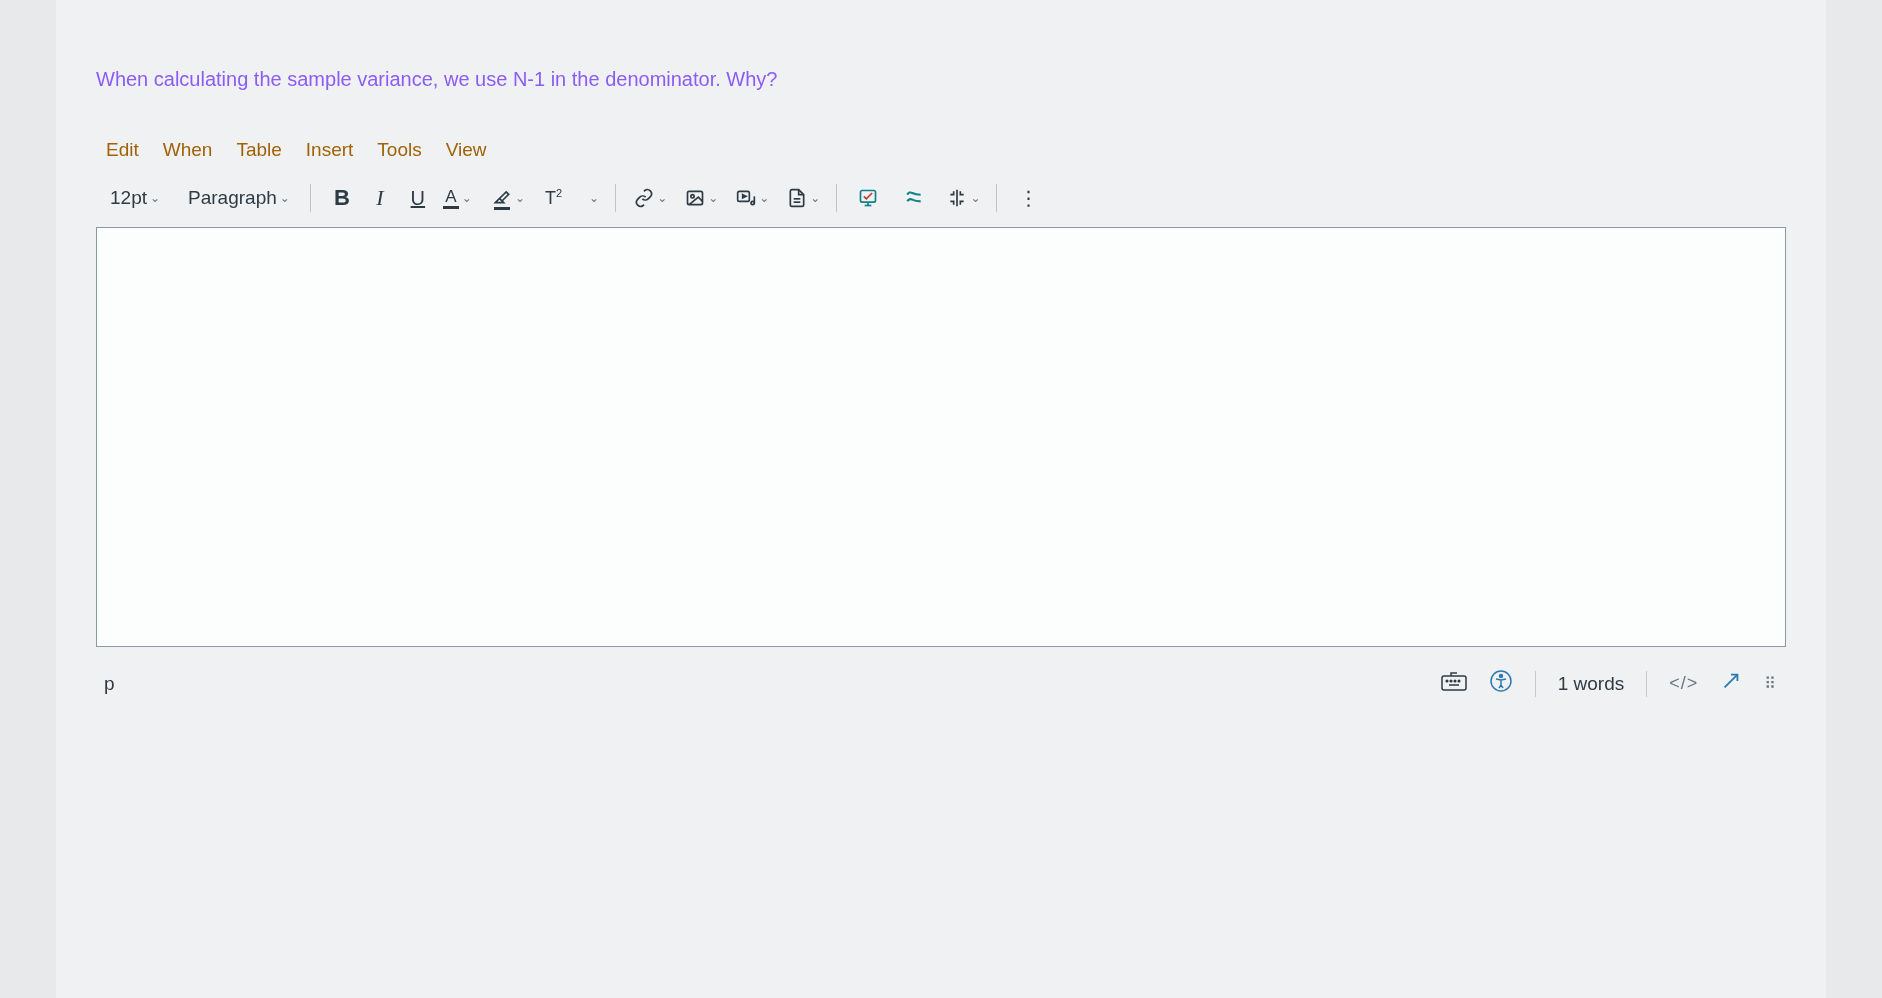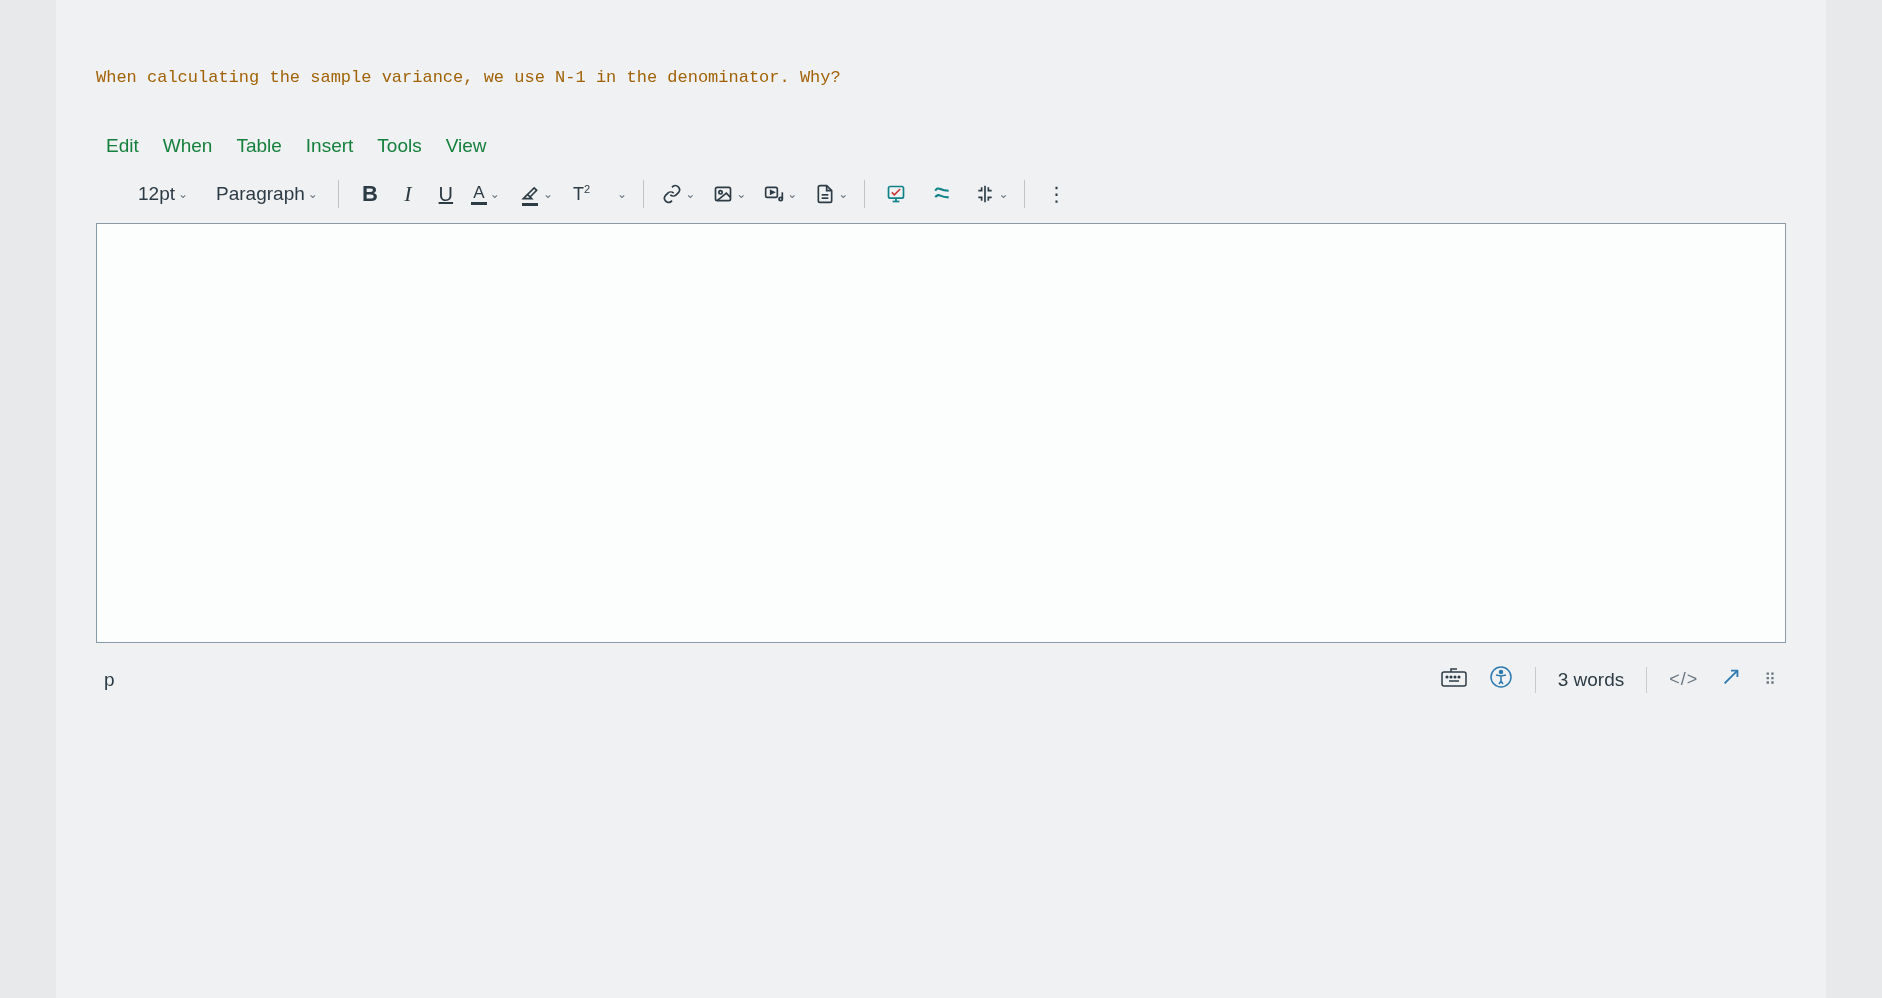--- a/index.html
+++ b/index.html
@@ -10,35 +10,34 @@
   height: 998px;
   overflow: hidden;
 }
 .container {
   background: #f0f1f2;
   margin: 0 56px;
   padding: 40px 0 30px 0;
   min-height: 998px;
 }
 .question-text {
-  font-size: 17px;
-  color: #a16207;
+  font-size: 20px;
+  color: #8b5cf6;
   padding: 28px 40px 40px 40px;
   font-weight: 400;
-  font-family: Liberation Mono, monospace;
 }
 .editor-wrap {
   padding: 0 40px;
 }
 .menubar {
   display: flex;
   gap: 24px;
   padding: 8px 10px 14px 10px;
   font-size: 19px;
-  color: #15803d;
+  color: #a16207;
 }
 .menubar span { cursor: pointer; }
 .toolbar {
   display: flex;
   align-items: center;
   gap: 4px;
   padding: 6px 8px 12px 8px;
   font-size: 19px;
   color: #2d3b45;
 }
@@ -62,21 +61,20 @@
   width: 1px;
   height: 28px;
   background: #c0c4c8;
   margin: 0 10px;
 }
 .font-size-sel, .block-sel {
   display: inline-flex;
   align-items: center;
   cursor: pointer;
   padding: 0 6px;
-  margin-left: 28px;
 }
 .bold { font-weight: 700; font-size: 22px; }
 .italic { font-style: italic; font-family: Georgia, serif; font-size: 22px; }
 .underline-u { text-decoration: underline; font-size: 20px; }
 .text-color {
   display: inline-flex;
   flex-direction: column;
   align-items: center;
   line-height: 1;
 }
@@ -261,21 +259,21 @@
             </svg>
         </span>
         <span>
           <svg width="24" height="24" viewBox="0 0 24 24" fill="none" stroke="#2d7ab0" stroke-width="1.5">
               <circle cx="12" cy="12" r="10"></circle>
               <circle cx="12" cy="7" r="1.5" fill="#2d7ab0"></circle>
               <path d="M7 10l5 1 5-1M12 11v5M10 19l2-3 2 3"></path>
             </svg>
         </span>
         <span class="sep2"></span>
-        <span>3 words</span>
+        <span>1 words</span>
         <span class="sep2"></span>
         <span class="html-view">&lt;/&gt;</span>
         <span class="fullscreen-icon">
           <svg width="22" height="22" viewBox="0 0 24 24" fill="none" stroke="#2d7ab0" stroke-width="2">
               <line x1="5" y1="19" x2="19" y2="5"></line>
               <polyline points="12 5 19 5 19 12"></polyline>
             </svg>
         </span>
         <span class="drag-handle">
           <span>⠿</span>

